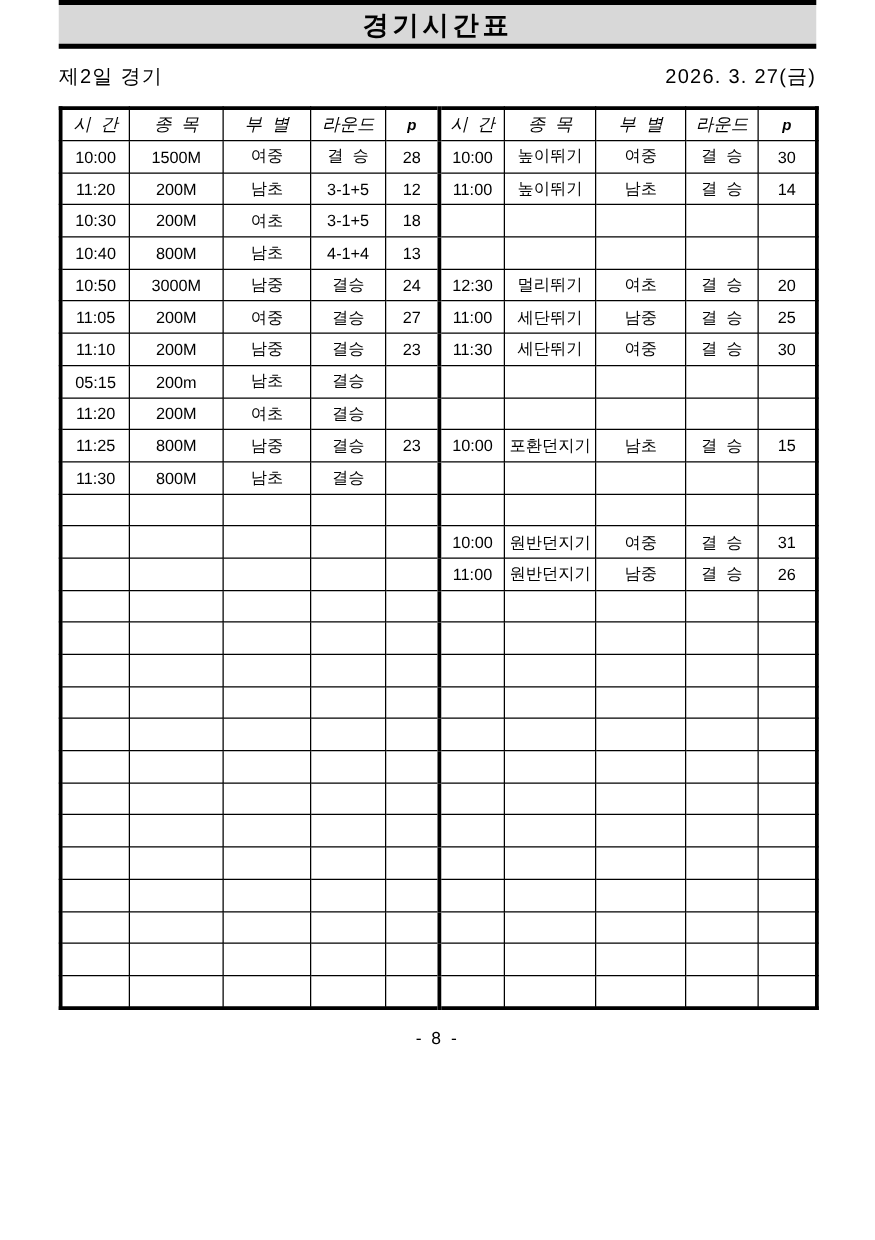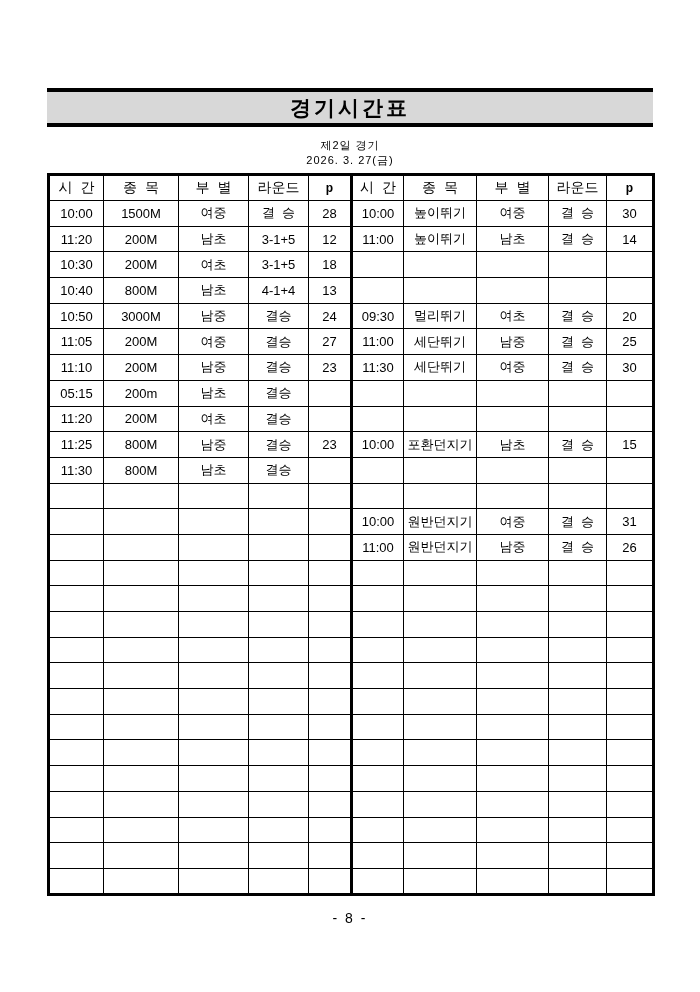--- a/index.html
+++ b/index.html
@@ -4,44 +4,42 @@
 <style>
   * { box-sizing: border-box; margin: 0; padding: 0; }
   html, body {
     width: 700px; height: 992px;
     background: #ffffff;
     color: #000000;
     font-family: "Liberation Sans", "DejaVu Sans", sans-serif;
   }
   .content {
     width: 606px;
-    margin: 16px auto 0 47px;
-    padding-top: 72px;
+    margin: 0 auto 0 47px;
   }
   .title-bar {
     border-top: 4px solid #000;
     border-bottom: 4px solid #000;
     background: #d8d8d8;
     height: 39px;
     display: flex;
     align-items: center;
     justify-content: center;
     font-size: 21px;
     font-weight: bold;
     letter-spacing: 3px;
   }
   .subheader {
     margin-top: 11px;
     height: 22px;
     display: flex;
     align-items: center;
     justify-content: space-between;
-    font-size: 11px;
+    font-size: 16px;
     letter-spacing: 1px;
-    flex-direction: column;
   }
   table.timetable {
     margin-top: 13px;
     width: 606px;
     border-collapse: collapse;
     table-layout: fixed;
     border: 3px solid #000;
   }
   table.timetable th, table.timetable td {
     border: 1px solid #000;
@@ -54,20 +52,21 @@
     overflow: hidden;
   }
   tr.group-row th {
     height: 30px;
     font-size: 15px;
     letter-spacing: 4px;
   }
   tr.colhead-row th {
     height: 26px;
     font-size: 14px;
+    font-style: italic;
   }
   tr.colhead-row th.page-col { font-weight: bold; font-size: 12px; }
   tr.data-row td { height: 25.7px; }
   .half-divider { border-left: 3px solid #000 !important; }
   .footer {
     margin-top: 14px;
     text-align: center;
     font-size: 14px;
     letter-spacing: 2px;
   }
@@ -161,21 +160,21 @@
           <td></td>
           <td></td>
           <td></td>
         </tr>
         <tr class="data-row">
           <td>10:50</td>
           <td>3000M</td>
           <td>남중</td>
           <td>결승</td>
           <td>24</td>
-          <td class="half-divider">09:30</td>
+          <td class="half-divider">12:30</td>
           <td>멀리뛰기</td>
           <td>여초</td>
           <td>결  승</td>
           <td>20</td>
         </tr>
         <tr class="data-row">
           <td>11:05</td>
           <td>200M</td>
           <td>여중</td>
           <td>결승</td>

